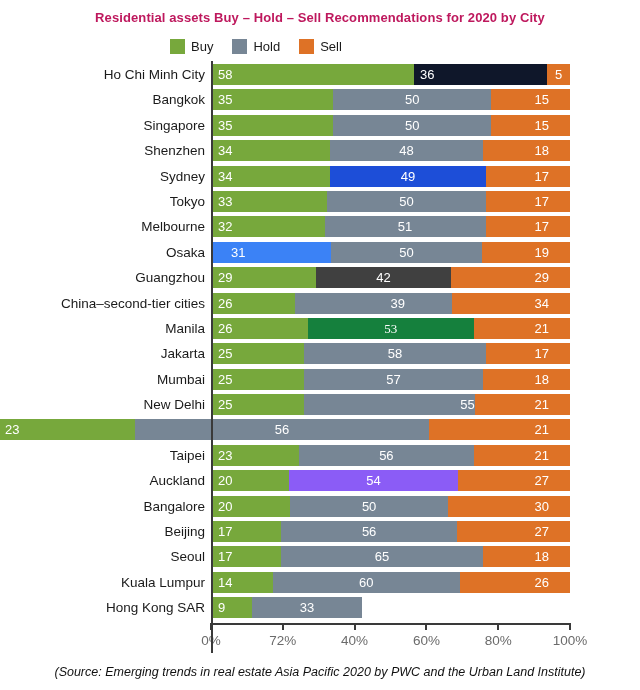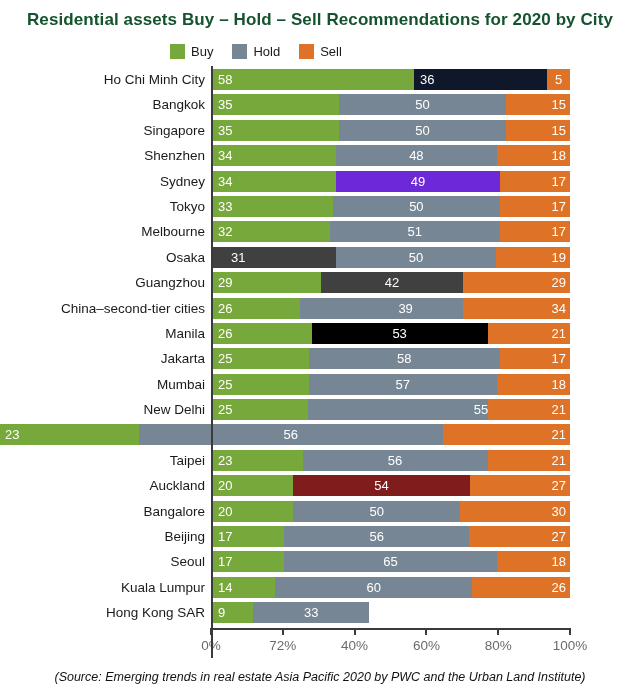--- a/index.html
+++ b/index.html
@@ -7,23 +7,23 @@
     padding: 0;
     width: 640px;
     height: 690px;
     background: #ffffff;
     font-family: "Liberation Sans", sans-serif;
     overflow: hidden;
   }
   .page-title {
     margin-top: 10px;
     text-align: center;
-    font-size: 17px;
+    font-size: 13px;
     font-weight: bold;
-    color: #14532d;
+    color: #be185d;
     letter-spacing: 0.1px;
   }
   .legend {
     margin-top: 13px;
     margin-left: 170px;
     display: flex;
     gap: 19px;
     height: 16px;
   }
   .legend-item {
@@ -75,21 +75,21 @@
     display: flex;
   }
   .seg {
     display: flex;
     align-items: center;
     overflow: hidden;
     min-width: 0;
   }
   .seg-buy  { justify-content: flex-start; padding-left: 5px; }
   .seg-hold { justify-content: center; }
-  .seg-sell { justify-content: flex-end; padding-right: 4px; }
+  .seg-sell { justify-content: flex-end; padding-right: 21px; }
   .row:nth-child(1) .seg-hold { justify-content: flex-start; padding-left: 6px; }
   .row:nth-child(1) .seg-sell { justify-content: center; padding-right: 0; }
   .seg-value {
     color: #ffffff;
     font-size: 13px;
     font-weight: 500;
     line-height: 1;
   }
   .x-axis {
     position: relative;
@@ -207,21 +207,21 @@
             <span class="seg-value">18</span>
           </div>
         </div>
       </div>
       <div class="row">
         <div class="city-label">Sydney</div>
         <div class="bar">
           <div class="seg seg-buy" style="flex-grow: 34; background: rgb(119, 168, 60);">
             <span class="seg-value">34</span>
           </div>
-          <div class="seg seg-hold" style="flex-grow: 49; background: #6d28d9;">
+          <div class="seg seg-hold" style="flex-grow: 49; background: #1d4ed8;">
             <span class="seg-value">49</span>
           </div>
           <div class="seg seg-sell" style="flex-grow: 17; background: rgb(222, 114, 38);">
             <span class="seg-value">17</span>
           </div>
         </div>
       </div>
       <div class="row">
         <div class="city-label">Tokyo</div>
         <div class="bar">
@@ -246,21 +246,21 @@
             <span class="seg-value">51</span>
           </div>
           <div class="seg seg-sell" style="flex-grow: 17; background: rgb(222, 114, 38);">
             <span class="seg-value">17</span>
           </div>
         </div>
       </div>
       <div class="row">
         <div class="city-label">Osaka</div>
         <div class="bar">
-          <div class="seg seg-buy" style="flex-grow: 31; background: #404040; padding-left: 18px;">
+          <div class="seg seg-buy" style="flex-grow: 31; background: #3b82f6; padding-left: 18px;">
             <span class="seg-value">31</span>
           </div>
           <div class="seg seg-hold" style="flex-grow: 50; background: rgb(119, 134, 149);">
             <span class="seg-value">50</span>
           </div>
           <div class="seg seg-sell" style="flex-grow: 19; background: rgb(222, 114, 38);">
             <span class="seg-value">19</span>
           </div>
         </div>
       </div>
@@ -291,21 +291,21 @@
             <span class="seg-value">34</span>
           </div>
         </div>
       </div>
       <div class="row">
         <div class="city-label">Manila</div>
         <div class="bar">
           <div class="seg seg-buy" style="flex-grow: 26; background: rgb(119, 168, 60);">
             <span class="seg-value">26</span>
           </div>
-          <div class="seg seg-hold" style="flex-grow: 53; background: #000000;">
+          <div class="seg seg-hold" style="flex-grow: 53; background: #15803d; font-family: Liberation Serif, serif;">
             <span class="seg-value">53</span>
           </div>
           <div class="seg seg-sell" style="flex-grow: 21; background: rgb(222, 114, 38);">
             <span class="seg-value">21</span>
           </div>
         </div>
       </div>
       <div class="row">
         <div class="city-label">Jakarta</div>
         <div class="bar">
@@ -374,21 +374,21 @@
             <span class="seg-value">21</span>
           </div>
         </div>
       </div>
       <div class="row">
         <div class="city-label">Auckland</div>
         <div class="bar">
           <div class="seg seg-buy" style="flex-grow: 20; background: rgb(119, 168, 60);">
             <span class="seg-value">20</span>
           </div>
-          <div class="seg seg-hold" style="flex-grow: 54; background: #7f1d1d; text-align: right;">
+          <div class="seg seg-hold" style="flex-grow: 54; background: #8b5cf6; text-align: right;">
             <span class="seg-value">54</span>
           </div>
           <div class="seg seg-sell" style="flex-grow: 27; background: rgb(222, 114, 38);">
             <span class="seg-value">27</span>
           </div>
         </div>
       </div>
       <div class="row">
         <div class="city-label">Bangalore</div>
         <div class="bar">

